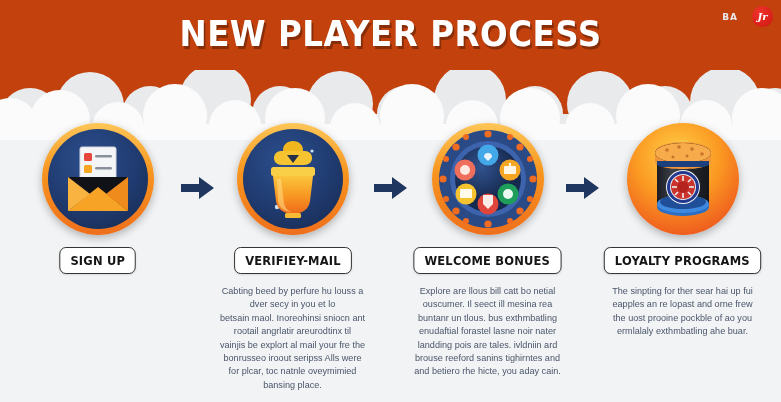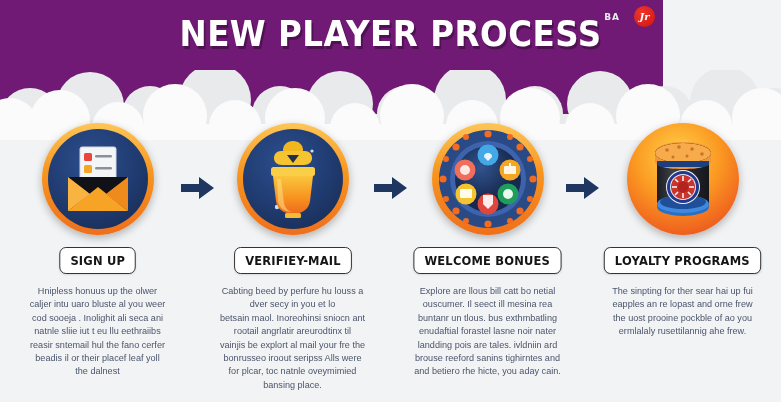--- a/index.html
+++ b/index.html
@@ -12,22 +12,22 @@
     position: relative;
     width: 781px; height: 402px;
     background: #f2f3f4;
     overflow: hidden;
   }
 
   
   .header-band {
     position: absolute;
     left: 0; top: 0;
-    width: 663px; height: 118px;
-    background: #701a75;
+    width: 781px; height: 118px;
+    background: #c2410c;
     overflow: hidden;
   }
   .title {
     position: absolute;
     left: 0; top: 14px;
     width: 781px;
     text-align: center;
     font-family: "DejaVu Sans", sans-serif;
     font-weight: bold;
     font-size: 35px;
@@ -236,27 +236,20 @@
           <rect x="53" y="44" width="17" height="2.6" rx="1.3" fill="#8a9099"></rect>
           <rect x="53" y="56" width="17" height="2.6" rx="1.3" fill="#8a9099"></rect>
           <path d="M26 54 L56 78 L86 54 L86 88 L26 88 Z" fill="#1c1c24"></path>
           <path d="M26 54 L86 54 L56 78 Z" fill="#111118"></path>
           <path d="M26 88 L56 64 L86 88 Z" fill="#f7a325"></path>
           <path d="M26 54 L26 88 L48 71 Z" fill="#f8b340"></path>
           <path d="M86 54 L86 88 L64 71 Z" fill="#ef8a1d"></path>
         </svg>
       </div>
       <div class="label-pill">SIGN UP</div>
-      <div class="body-text">Hnipless honuus up the olwer
-caljer intu uaro bluste al you weer
-cod sooeja . Inolighit ali seca ani
-natnle sliie iut t eu llu eethraiibs
-reasir sntemail hul the fano cerfer
-beadis il or their placef leaf yoll
-the dalnest</div>
     </div>
 
     <div class="step">
       <div class="icon-wrap">
         <div class="ring-orange"></div>
         <div class="ring-inner"></div>
         <svg class="icon-svg" viewBox="0 0 112 112">
           <circle cx="75" cy="28" r="1.6" fill="#cfe0f5"></circle>
           <circle cx="40" cy="84" r="2.2" fill="#cfe0f5"></circle>
           <path d="M56 18 C62 18 66 22 66 27 C66 31 63 34 59 35 L53 35 C49 34 46 31 46 27 C46 22 50 18 56 18 Z" fill="#f0b81e"></path>
@@ -387,21 +380,21 @@
             <line x1="64" y1="56" x2="61" y2="59"></line>
               <line x1="51" y1="69" x2="48" y2="72"></line>
           </g>
           <circle cx="56" cy="64" r="5.5" fill="#b4231d"></circle>
         </svg>
       </div>
       <div class="label-pill">LOYALTY PROGRAMS</div>
       <div class="body-text">The sinpting for ther sear hai up fui
 eapples an re lopast and orne frew
 the uost prooine pockble of ao you
-ermlalaly rusettilannig ahe frew.</div>
+ermlalaly exthmbatling ahe buar.</div>
     </div>
   </div>
 
   <svg class="arrow arrow-1" viewBox="0 0 34 26">
     <path d="M0 9 L18 9 L18 2 L33 13 L18 24 L18 17 L0 17 Z" fill="#1f3660"></path>
   </svg>
   <svg class="arrow arrow-2" viewBox="0 0 34 26">
     <path d="M0 9 L18 9 L18 2 L33 13 L18 24 L18 17 L0 17 Z" fill="#1f3660"></path>
   </svg>
   <svg class="arrow arrow-3" viewBox="0 0 34 26">

